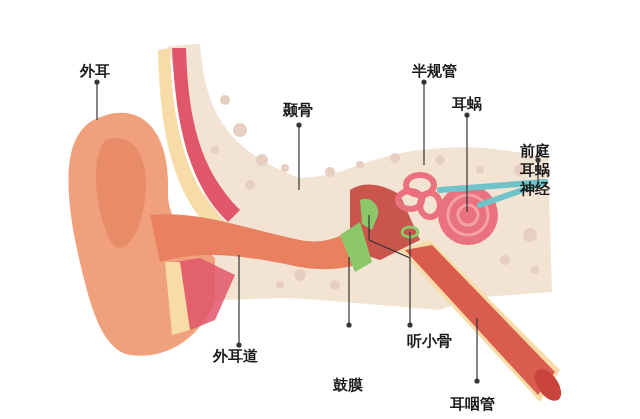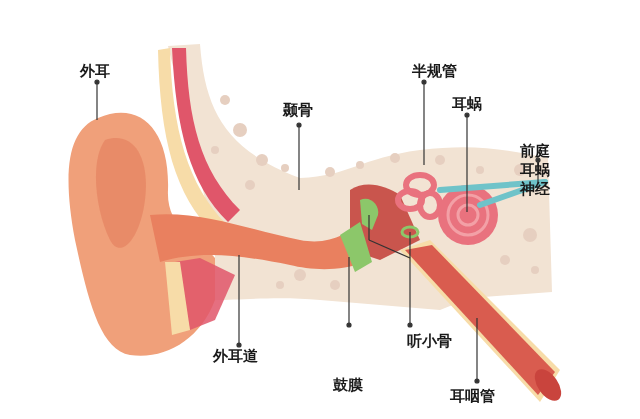--- a/index.html
+++ b/index.html
@@ -107,14 +107,14 @@
   <div class="label" style="left:398px;top:62px;margin-left:14px;">半规管</div>
   <div class="label" style="left:452px;top:95px;">耳蜗</div>
   <div class="label multi" style="left:520px;top:106px;margin-top:36px;">
     <span>前庭</span>
     <span>耳蜗</span>
     <span>神经</span>
   </div>
   <div class="label" style="left:213px;top:347px;">外耳道</div>
   <div class="label" style="left:333px;top:332px;margin-top:44px;">鼓膜</div>
   <div class="label" style="left:407px;top:332px;">听小骨</div>
-  <div class="label" style="left:450px;top:387px;">耳咽管</div>
+  <div class="label" style="left:450px;top:395px;">耳咽管</div>
 </div>
 
 </body></html>

